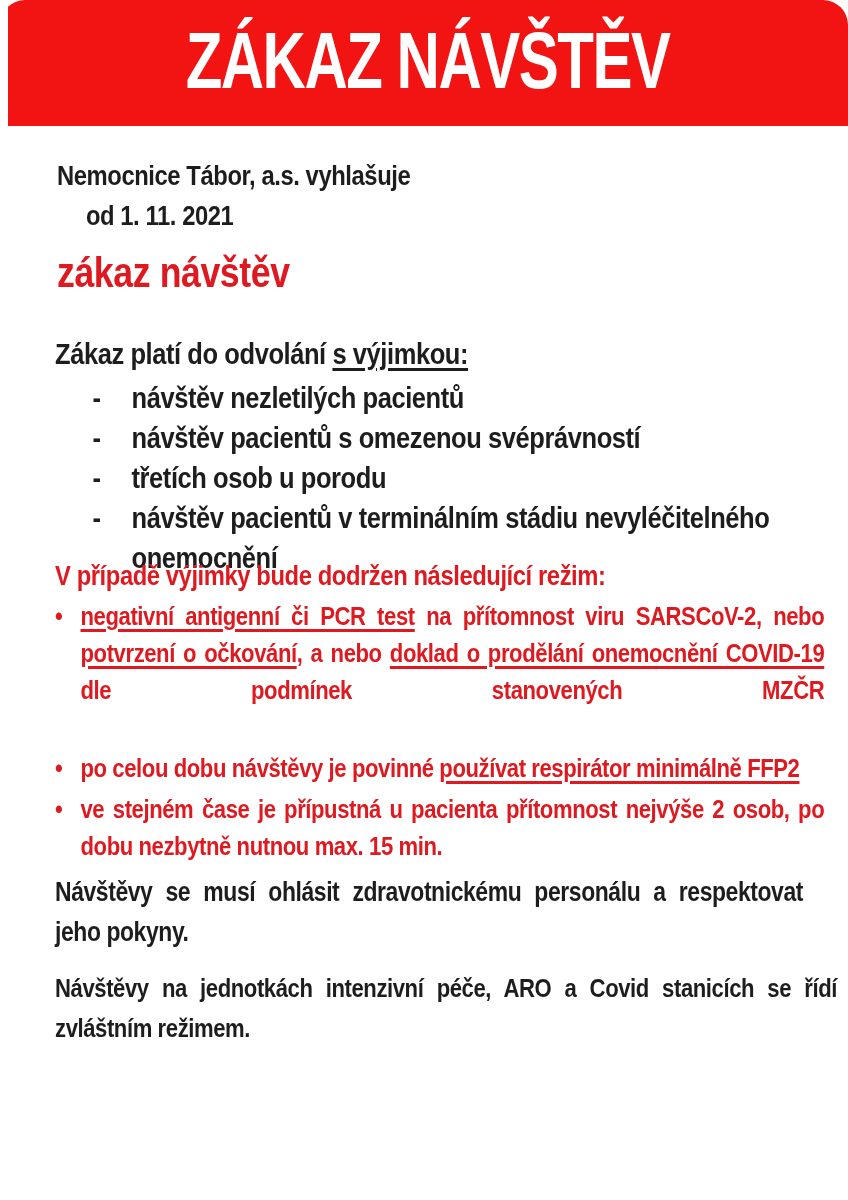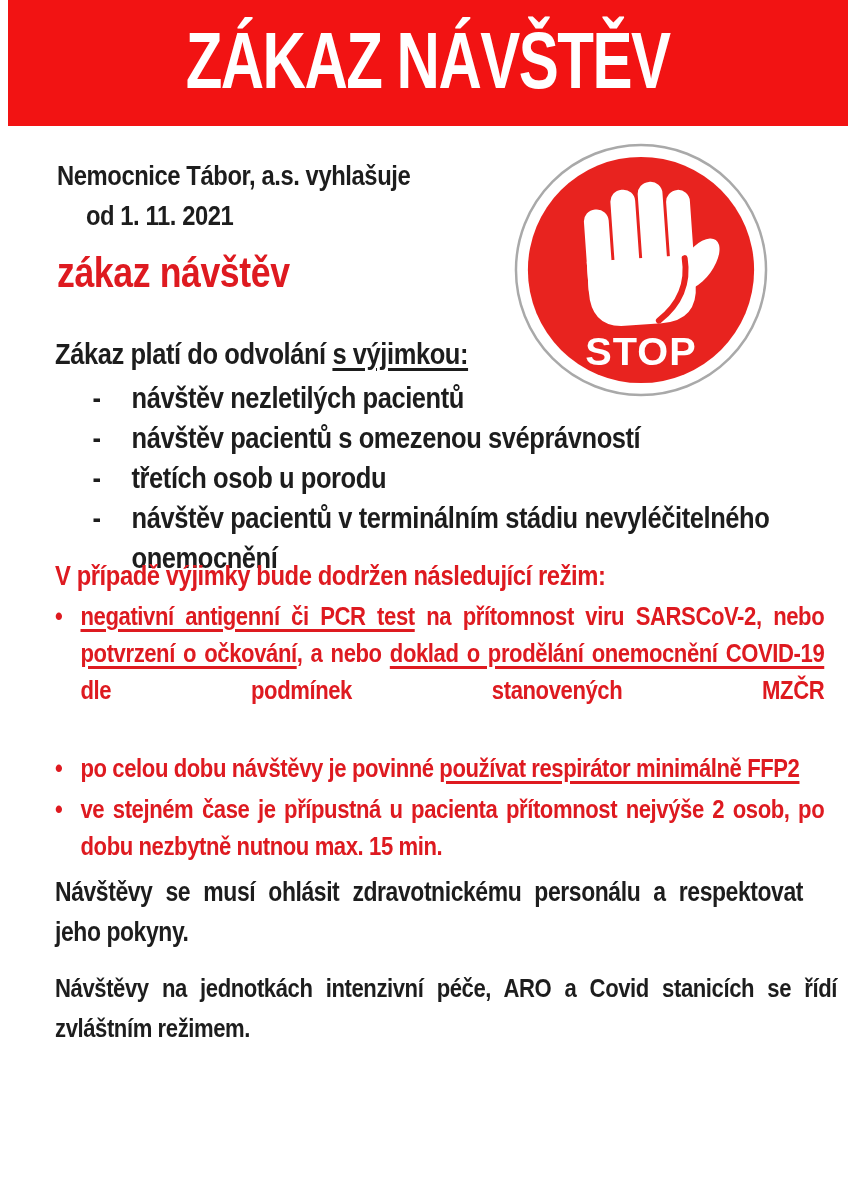--- a/index.html
+++ b/index.html
@@ -3,20 +3,21 @@
 <meta charset="utf-8">
 <style>
   html,body{margin:0;padding:0;background:#fff;}
   .page{
     position:relative; width:848px; height:1200px; overflow:hidden;
     background:#fff;
     font-family:"Liberation Sans", sans-serif;
     font-weight:700;
     letter-spacing:-0.5px;
     color:var(--ink,#1d1d1d);
+    border-radius:25px;
   }
   
   .banner-top{
     position:absolute; left:8px; top:0; width:840px; height:126px;
     background:var(--banner-red,#f21313);
     display:flex; align-items:center; justify-content:center;
   }
   .banner-top h1{
     margin:0; padding-bottom:4px;
     color:#fff; font-size:80px; letter-spacing:-2px;
@@ -91,36 +92,20 @@
   <header class="banner-top">
     <h1>ZÁKAZ NÁVŠTĚV</h1>
   </header>
 
   <section class="intro">
     <p class="l1">Nemocnice Tábor, a.s. vyhlašuje</p>
     <p class="l2">od 1. 11. 2021</p>
     <p class="hl">zákaz návštěv</p>
   </section>
 
-  <div class="stop">
-    <svg viewBox="0 0 260 260">
-      <circle class="ring" cx="130" cy="130" r="126"></circle>
-      <circle class="bg" cx="130" cy="130" r="114"></circle>
-      <g class="hand" transform="rotate(-4 130 130)">
-        <rect x="76" y="66" width="25" height="92" rx="12"></rect>
-        <rect x="104" y="48" width="25" height="105" rx="12"></rect>
-        <rect x="132" y="42" width="25" height="112" rx="12"></rect>
-        <rect x="160" y="52" width="24" height="100" rx="12"></rect>
-        <path d="M76 118 H184 V148 Q184 185 147 185 H110 Q76 185 76 148 Z"></path>
-        <ellipse cx="188" cy="128" rx="30" ry="15" transform="rotate(-50 188 128)"></ellipse>
-      </g>
-      <path class="crease" d="M148 181 Q180 156 174 118"></path>
-      <text x="130" y="226" text-anchor="middle">STOP</text>
-    </svg>
-  </div>
 
   <section class="exceptions">
     <h2><span>Zákaz platí do odvolání </span><span class="u">s výjimkou:</span></h2>
     <ul>
       <li>
         <span class="dash">-</span>
         <span>návštěv nezletilých pacientů</span>
       </li>
       <li>
         <span class="dash">-</span>

